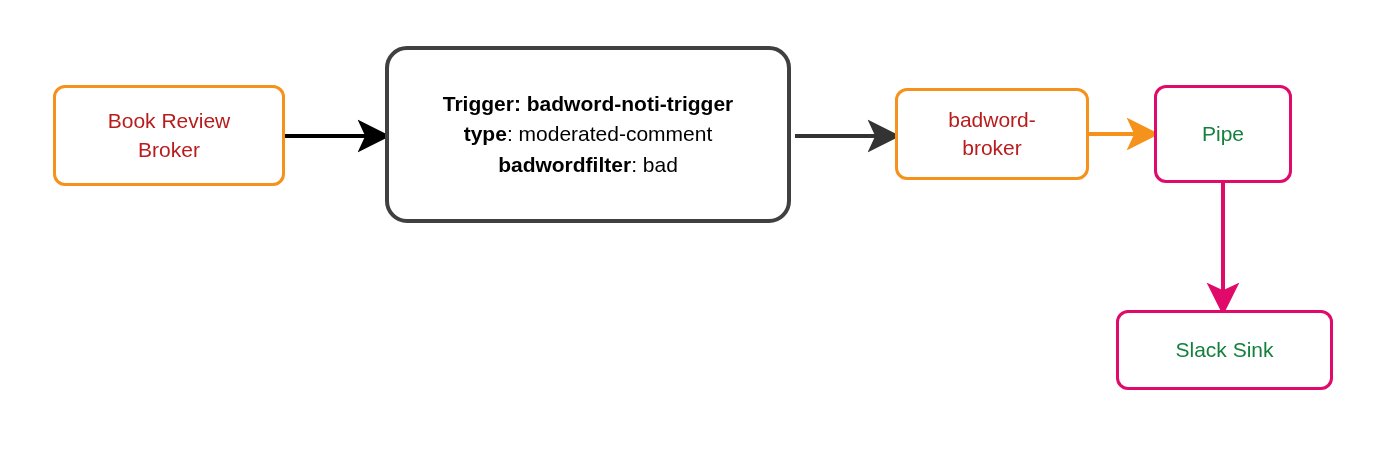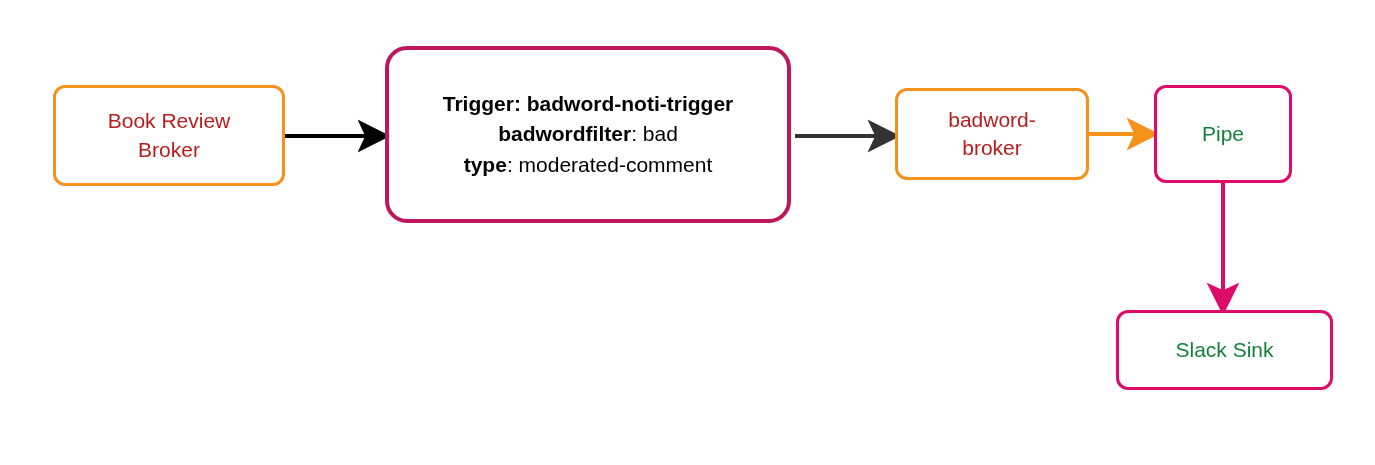--- a/index.html
+++ b/index.html
@@ -41,21 +41,21 @@
     color: #b91c1c;
     font-size: 21px;
   }
   .node-pink {
     border: 3px solid #e00a6b;
     border-radius: 12px;
     color: #15803d;
     font-size: 21px;
   }
   .node-black {
-    border: 4px solid #be185d;
+    border: 4px solid #404040;
     border-radius: 22px;
     color: #000000;
     font-size: 21px;
   }
   .node-black .lines {
     display: block;
     width: 100%;
     padding: 0 16px;
     box-sizing: border-box;
   }
@@ -109,24 +109,24 @@
       <span>Broker</span>
     </span>
   </div>
 
   <div class="node node-black" id="n-trigger">
     <span class="lines">
       <span class="line">
         <span class="b">Trigger: badword-noti-trigger</span>
       </span>
       <span class="line">
-        <span class="b">badwordfilter</span><span class="r">: bad</span>
+        <span class="b">type</span><span class="r">: moderated-comment</span>
       </span>
       <span class="line">
-        <span class="b">type</span><span class="r">: moderated-comment</span>
+        <span class="b">badwordfilter</span><span class="r">: bad</span>
       </span>
     </span>
   </div>
 
   <div class="node node-orange" id="n-badword-broker">
     <span>
       <span>badword-</span><br>
       <span>broker</span>
     </span>
   </div>

